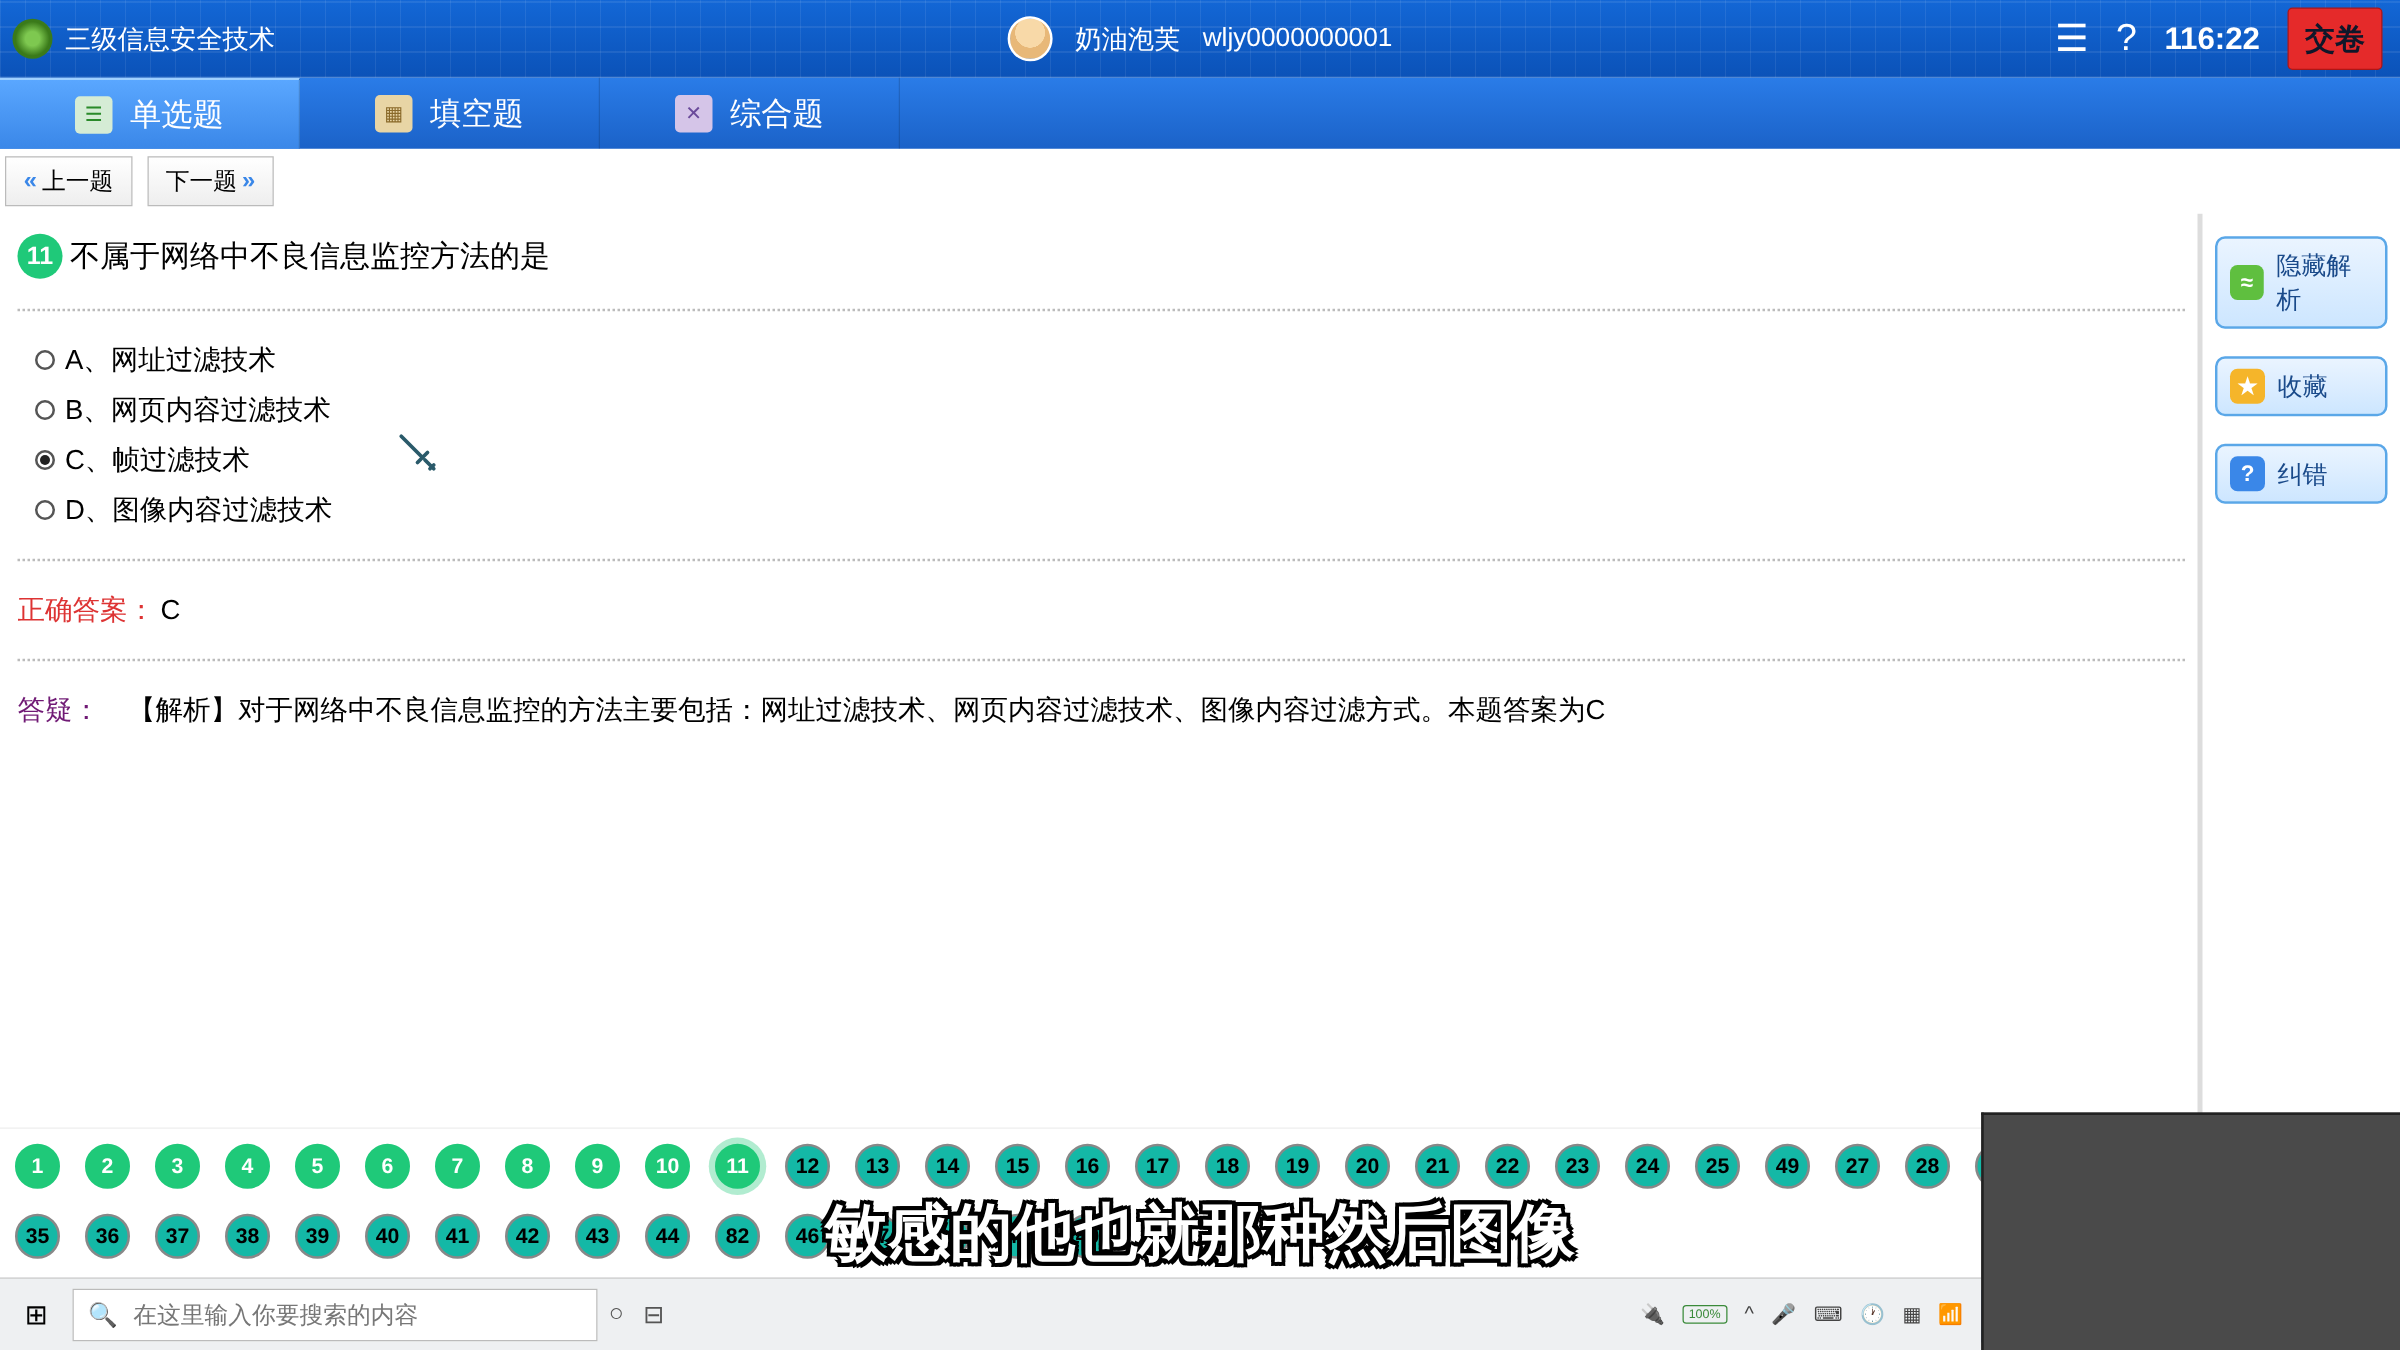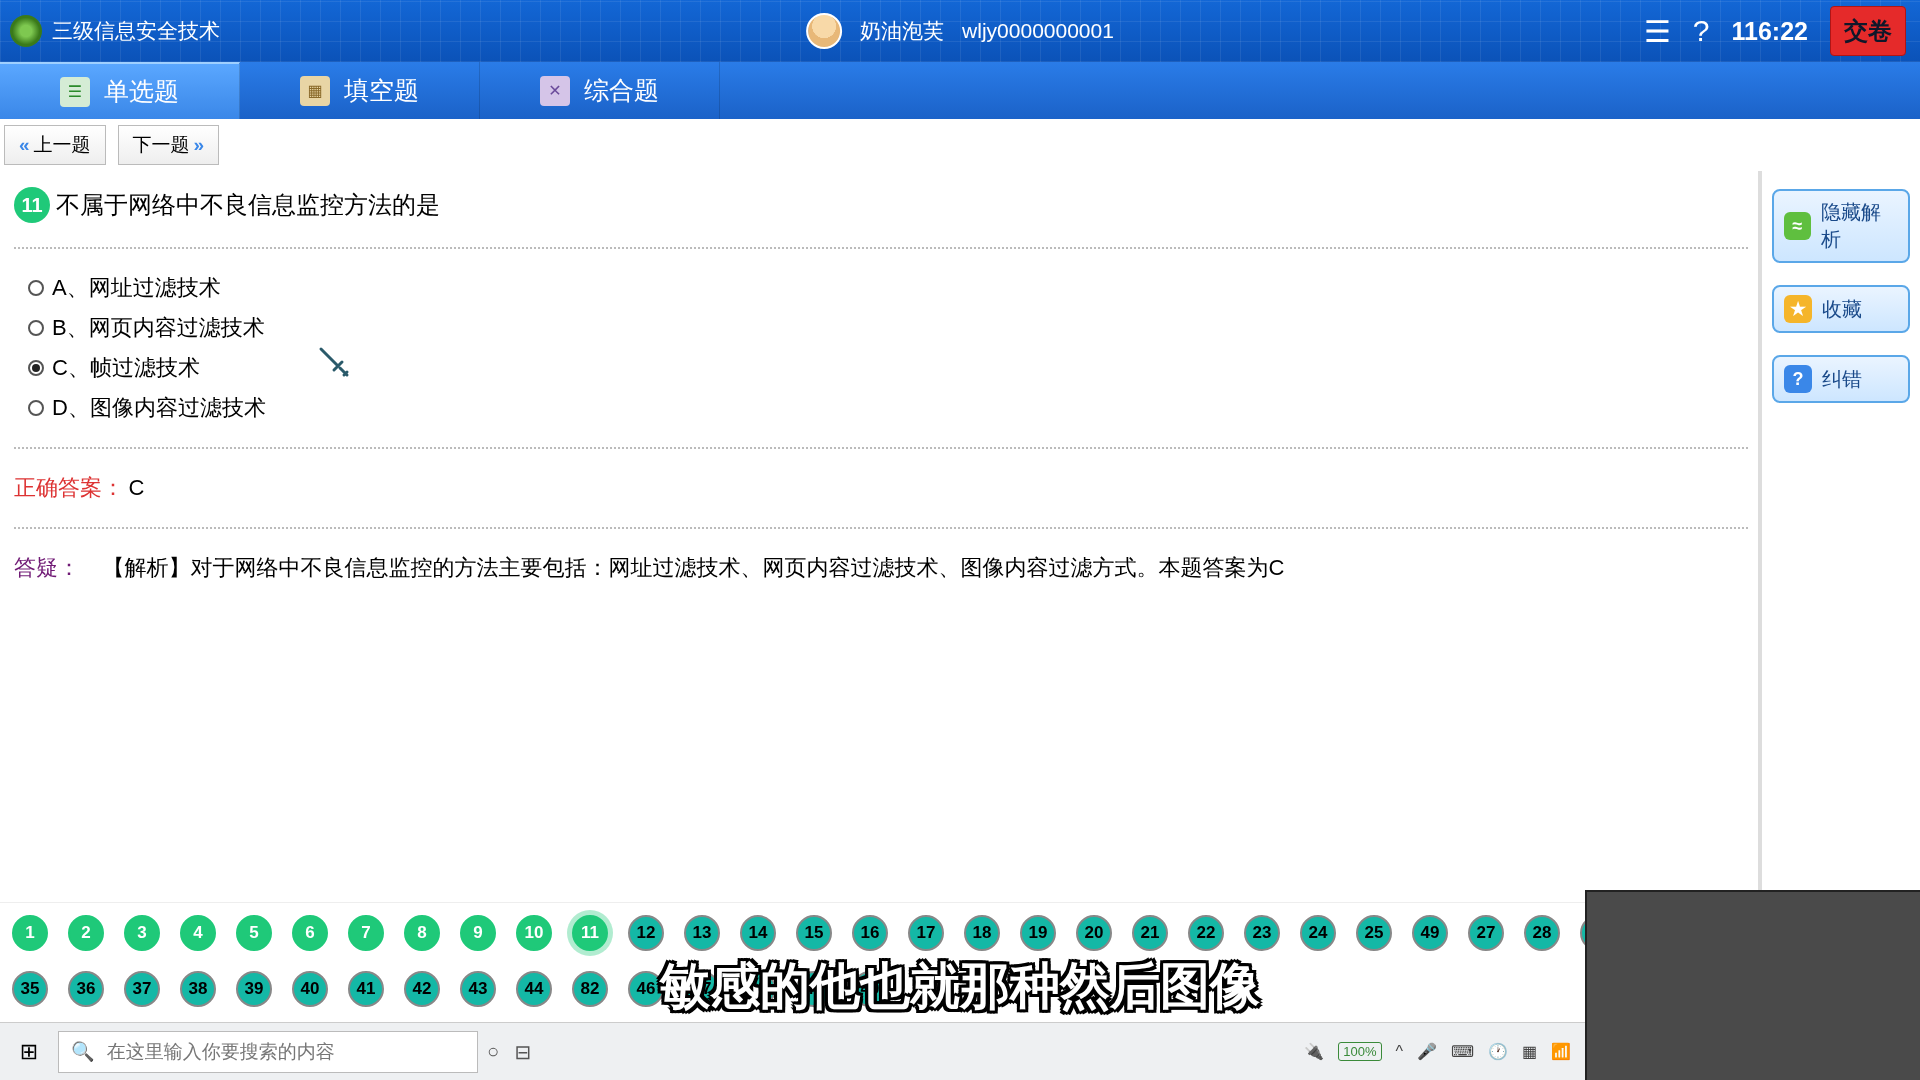--- a/index.html
+++ b/index.html
@@ -52,21 +52,21 @@
 .qcircle{width:36px;height:36px;border-radius:50%;border:2px solid #888;display:flex;align-items:center;justify-content:center;font-size:17px;font-weight:600;cursor:pointer;background:#14b8a6}
 .qcircle.done{background:#1fc979;border-color:#1fc979;color:#fff}
 .qcircle.cur{background:#1fc979;border-color:#1fc979;color:#fff;box-shadow:0 0 0 5px rgba(31,201,121,.35)}
 .bottombar{height:42px;background:linear-gradient(#2a7ce8,#1b62c8)}
 .subtitle{position:absolute;bottom:60px;left:50%;transform:translateX(-50%);font-size:50px;font-weight:700;color:#fff;text-shadow:-3px 0 #000,3px 0 #000,0 -3px #000,0 3px #000,-3px -3px #000,3px 3px #000,-3px 3px #000,3px -3px #000;white-space:nowrap;z-index:50}
 .webcam{position:absolute;right:0;bottom:0;width:335px;height:190px;background:#4a4a4a;z-index:60;border-top:2px solid #222;border-left:2px solid #222}
 .taskbar{position:absolute;bottom:0;left:0;right:335px;height:58px;background:#eef0f2;border-top:1px solid #ccc;display:flex;align-items:center;z-index:40}
 .winbtn{width:58px;height:58px;display:flex;align-items:center;justify-content:center;font-size:22px;cursor:pointer}
 .search{flex:0 0 420px;height:42px;border:1px solid #bbb;background:#fff;display:flex;align-items:center;padding:0 12px;gap:12px;color:#777;font-size:19px}
 .tray{margin-left:auto;display:flex;align-items:center;gap:14px;padding-right:14px;font-size:16px;color:#444}
-.batt{border:1px solid #3a8a3a;color:#3a8a3a;padding:1px 4px;font-size:13px;border-radius:3px}
+.batt{border:1px solid #3a8a3a;color:#3a8a3a;padding:1px 4px;font-size:10px;border-radius:3px}
 .tbico{width:30px;height:30px;display:flex;align-items:center;justify-content:center;cursor:pointer;font-size:20px;color:#555}
 .divider-v{width:2px;background:#ddd;align-self:stretch}
 </style>
 </head>
 <body>
 
 <div class="header">
   <div class="logo"></div>
   <div class="exam-title">三级信息安全技术</div>
   <div class="user-block">

